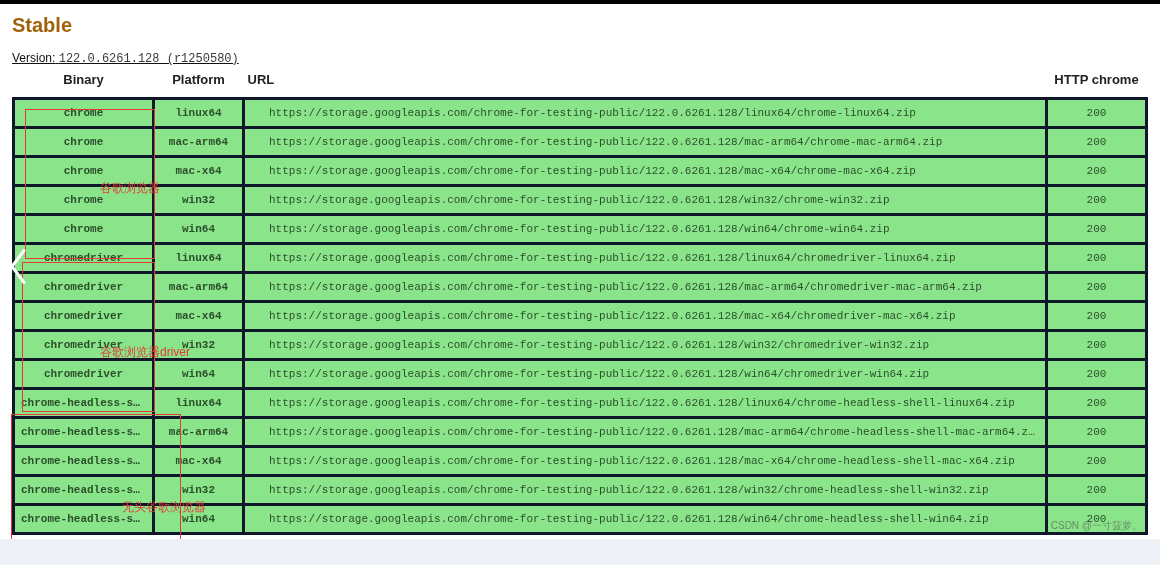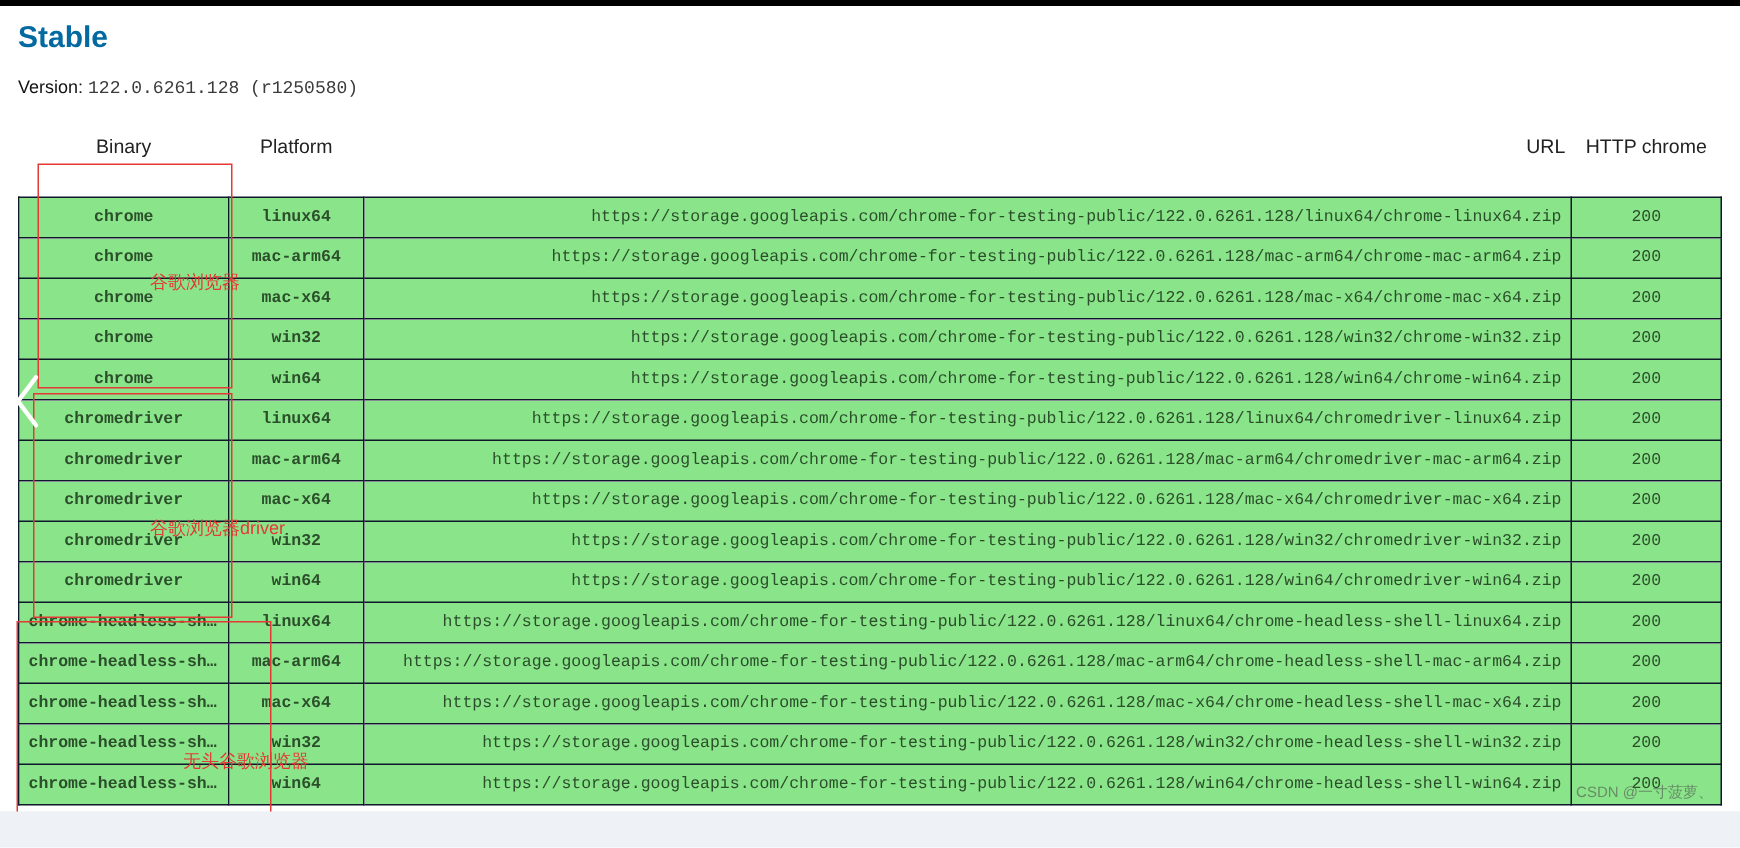--- a/index.html
+++ b/index.html
@@ -22,62 +22,62 @@
       background: #000;
     }
     .content {
       padding: 10px 12px 4px 12px;
       position: relative;
     }
     h1 {
       margin: 0 0 14px 0;
       font-size: 20px;
       font-weight: 700;
-      color: #0369a1;
+      color: #a16207;
     }
     .version-line {
       font-size: 12px;
-      margin-bottom: 18px;
       color: #111;
+      text-decoration: underline;
     }
     .version-label { font-weight: 400; }
     .version-value {
       font-family: "Consolas","Courier New",monospace;
       color: #3b3b3b;
     }
     table {
       border-collapse: collapse;
       width: 100%;
       table-layout: fixed;
     }
     th {
       text-align: center;
-      font-weight: 400;
+      font-weight: 700;
       font-size: 13px;
-      padding: 6px 4px 26px 4px;
+      padding: 6px 4px 10px 4px;
       color: #222;
       margin-top: 48px;
     }
     th.col-binary { width: 140px; }
     th.col-platform { width: 90px; }
-    th.col-url { text-align: right; }
+    th.col-url { text-align: left; }
     th.col-status { width: 100px; }
     tbody td {
       font-family: "Consolas","Courier New",monospace;
       font-size: 11px;
       color: #2b4e2b;
       padding: 7px 6px;
       background: #8ae58a;
-      border: 1px solid #0f172a;
+      border: 3px solid #0f172a;
       text-align: center;
       white-space: nowrap;
       overflow: hidden;
       text-overflow: ellipsis;
     }
-    tbody td.cell-url { text-align: right; padding-left: 24px; }
+    tbody td.cell-url { text-align: left; padding-left: 24px; }
     tbody td.cell-binary, tbody td.cell-platform { font-weight: 600; }
     .annotation-box {
       position: absolute;
       border: 1.5px solid #e53935;
       pointer-events: none;
       z-index: 10;
     }
     .annotation-text {
       position: absolute;
       color: #e53935;

